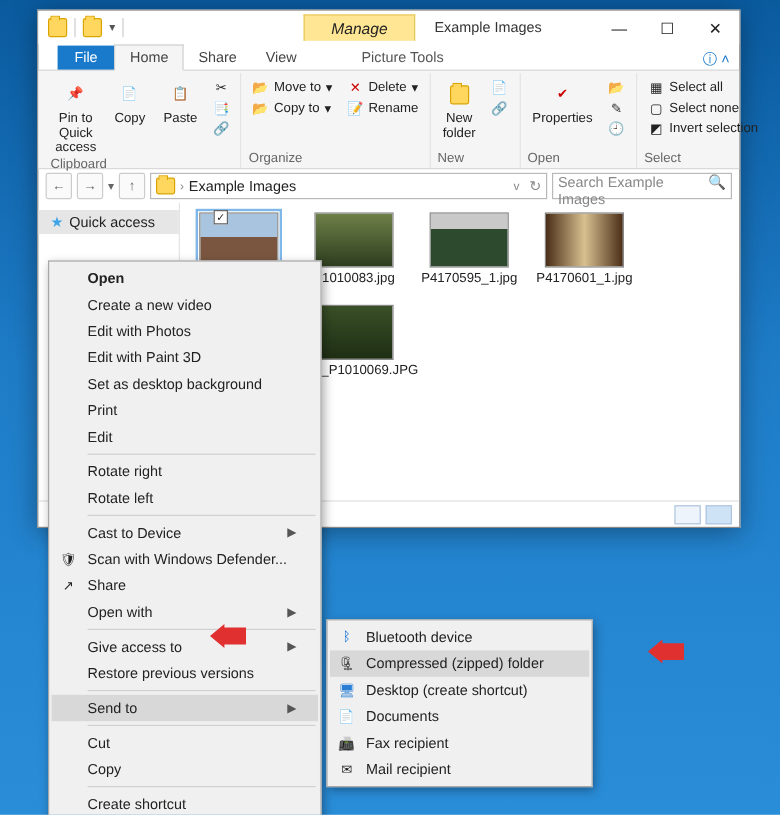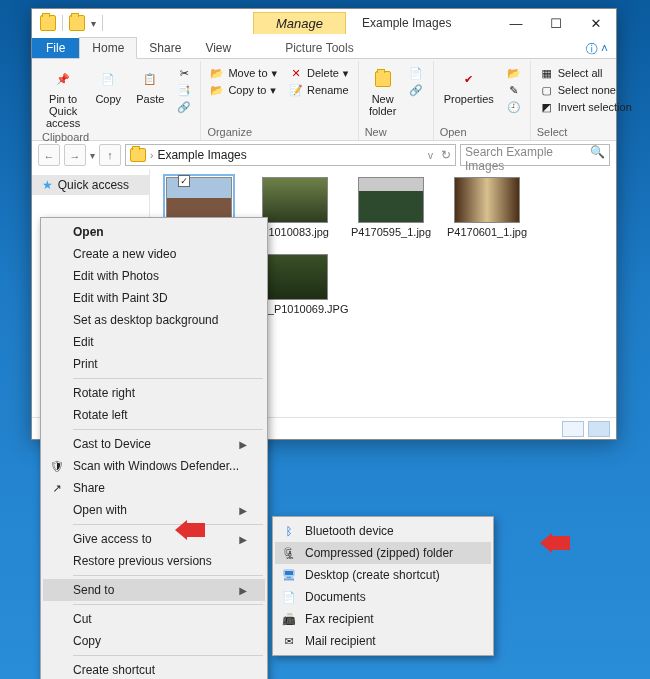--- a/index.html
+++ b/index.html
@@ -28,21 +28,21 @@
   .qat .ico { width:16px; height:16px; display:inline-flex; align-items:center; justify-content:center; }
   .folder-ico { width:16px;height:16px;background:#ffd75e;border:1px solid #d9a400;border-radius:2px;position:relative;}
   .folder-ico::before{content:"";position:absolute;top:-3px;left:1px;width:6px;height:3px;background:#ffd75e;border:1px solid #d9a400;border-bottom:none;border-radius:1px 1px 0 0;}
   .qat-sep{width:1px;height:16px;background:#ccc;}
   .manage-tab { margin-left:150px; background:#ffe694; border:1px solid #e8c95f; border-bottom:none; padding:3px 22px; font-size:13px;font-style:italic; }
   .title-text { margin-left:16px; font-size:12px; color:#333; }
   .winctrls { margin-left:auto; display:flex; }
   .winbtn { width:40px; height:28px; display:flex; align-items:center; justify-content:center; font-size:13px; }
   
   .tabrow { height:22px; display:flex; align-items:flex-end; border-bottom:1px solid #d0d0d0; }
-  .file-tab { background:#1979ca; color:#fff; padding:3px 14px; font-size:12px; margin-left:0; }
+  .file-tab { background:#1979ca; color:#fff; padding:3px 14px; font-size:12px; margin-left:16px; }
   .tab { padding:3px 12px; font-size:12px; color:#444; }
   .tab.active { background:#f5f5f5; border:1px solid #d0d0d0; border-bottom:1px solid #f5f5f5; margin-bottom:-1px; }
   .pic-tools { margin-left:30px; padding:3px 12px; font-size:12px; color:#555; }
   .help { margin-left:auto; margin-right:8px; color:#1979ca; font-size:12px; }
   
   .ribbon { height:82px; background:#f5f5f5; border-bottom:1px solid #d9d9d9; display:flex; padding:2px 4px 0; }
   .rgroup { border-right:1px solid #e3e3e3; padding:0 6px; display:flex; flex-direction:column; justify-content:space-between;}
   .rgroup-label{ text-align:left; font-size:11px; color:#666; padding-bottom:2px;}
   .rgroup-body { flex:1; display:flex; align-items:flex-start; gap:6px; padding-top:4px;}
   .bigbtn { display:flex; flex-direction:column; align-items:center; gap:2px; padding:2px 4px; font-size:11px; text-align:center; line-height:1.1; }
@@ -284,22 +284,22 @@
 </div>
 
 <div class="ctxmenu ctx-main">
   <div class="mitem">
       <b>Open</b>
     </div>
   <div class="mitem">Create a new video</div>
   <div class="mitem">Edit with Photos</div>
   <div class="mitem">Edit with Paint 3D</div>
   <div class="mitem">Set as desktop background</div>
+  <div class="mitem">Print</div>
   <div class="mitem">Edit</div>
-  <div class="mitem">Print</div>
   <div class="msep"></div>
   <div class="mitem">Rotate right</div>
   <div class="mitem">Rotate left</div>
   <div class="msep"></div>
   <div class="mitem">
       <span>Cast to Device</span>
       <span class="arrow">▶</span>
     </div>
   <div class="mitem">
       <span class="mic">🛡</span>

